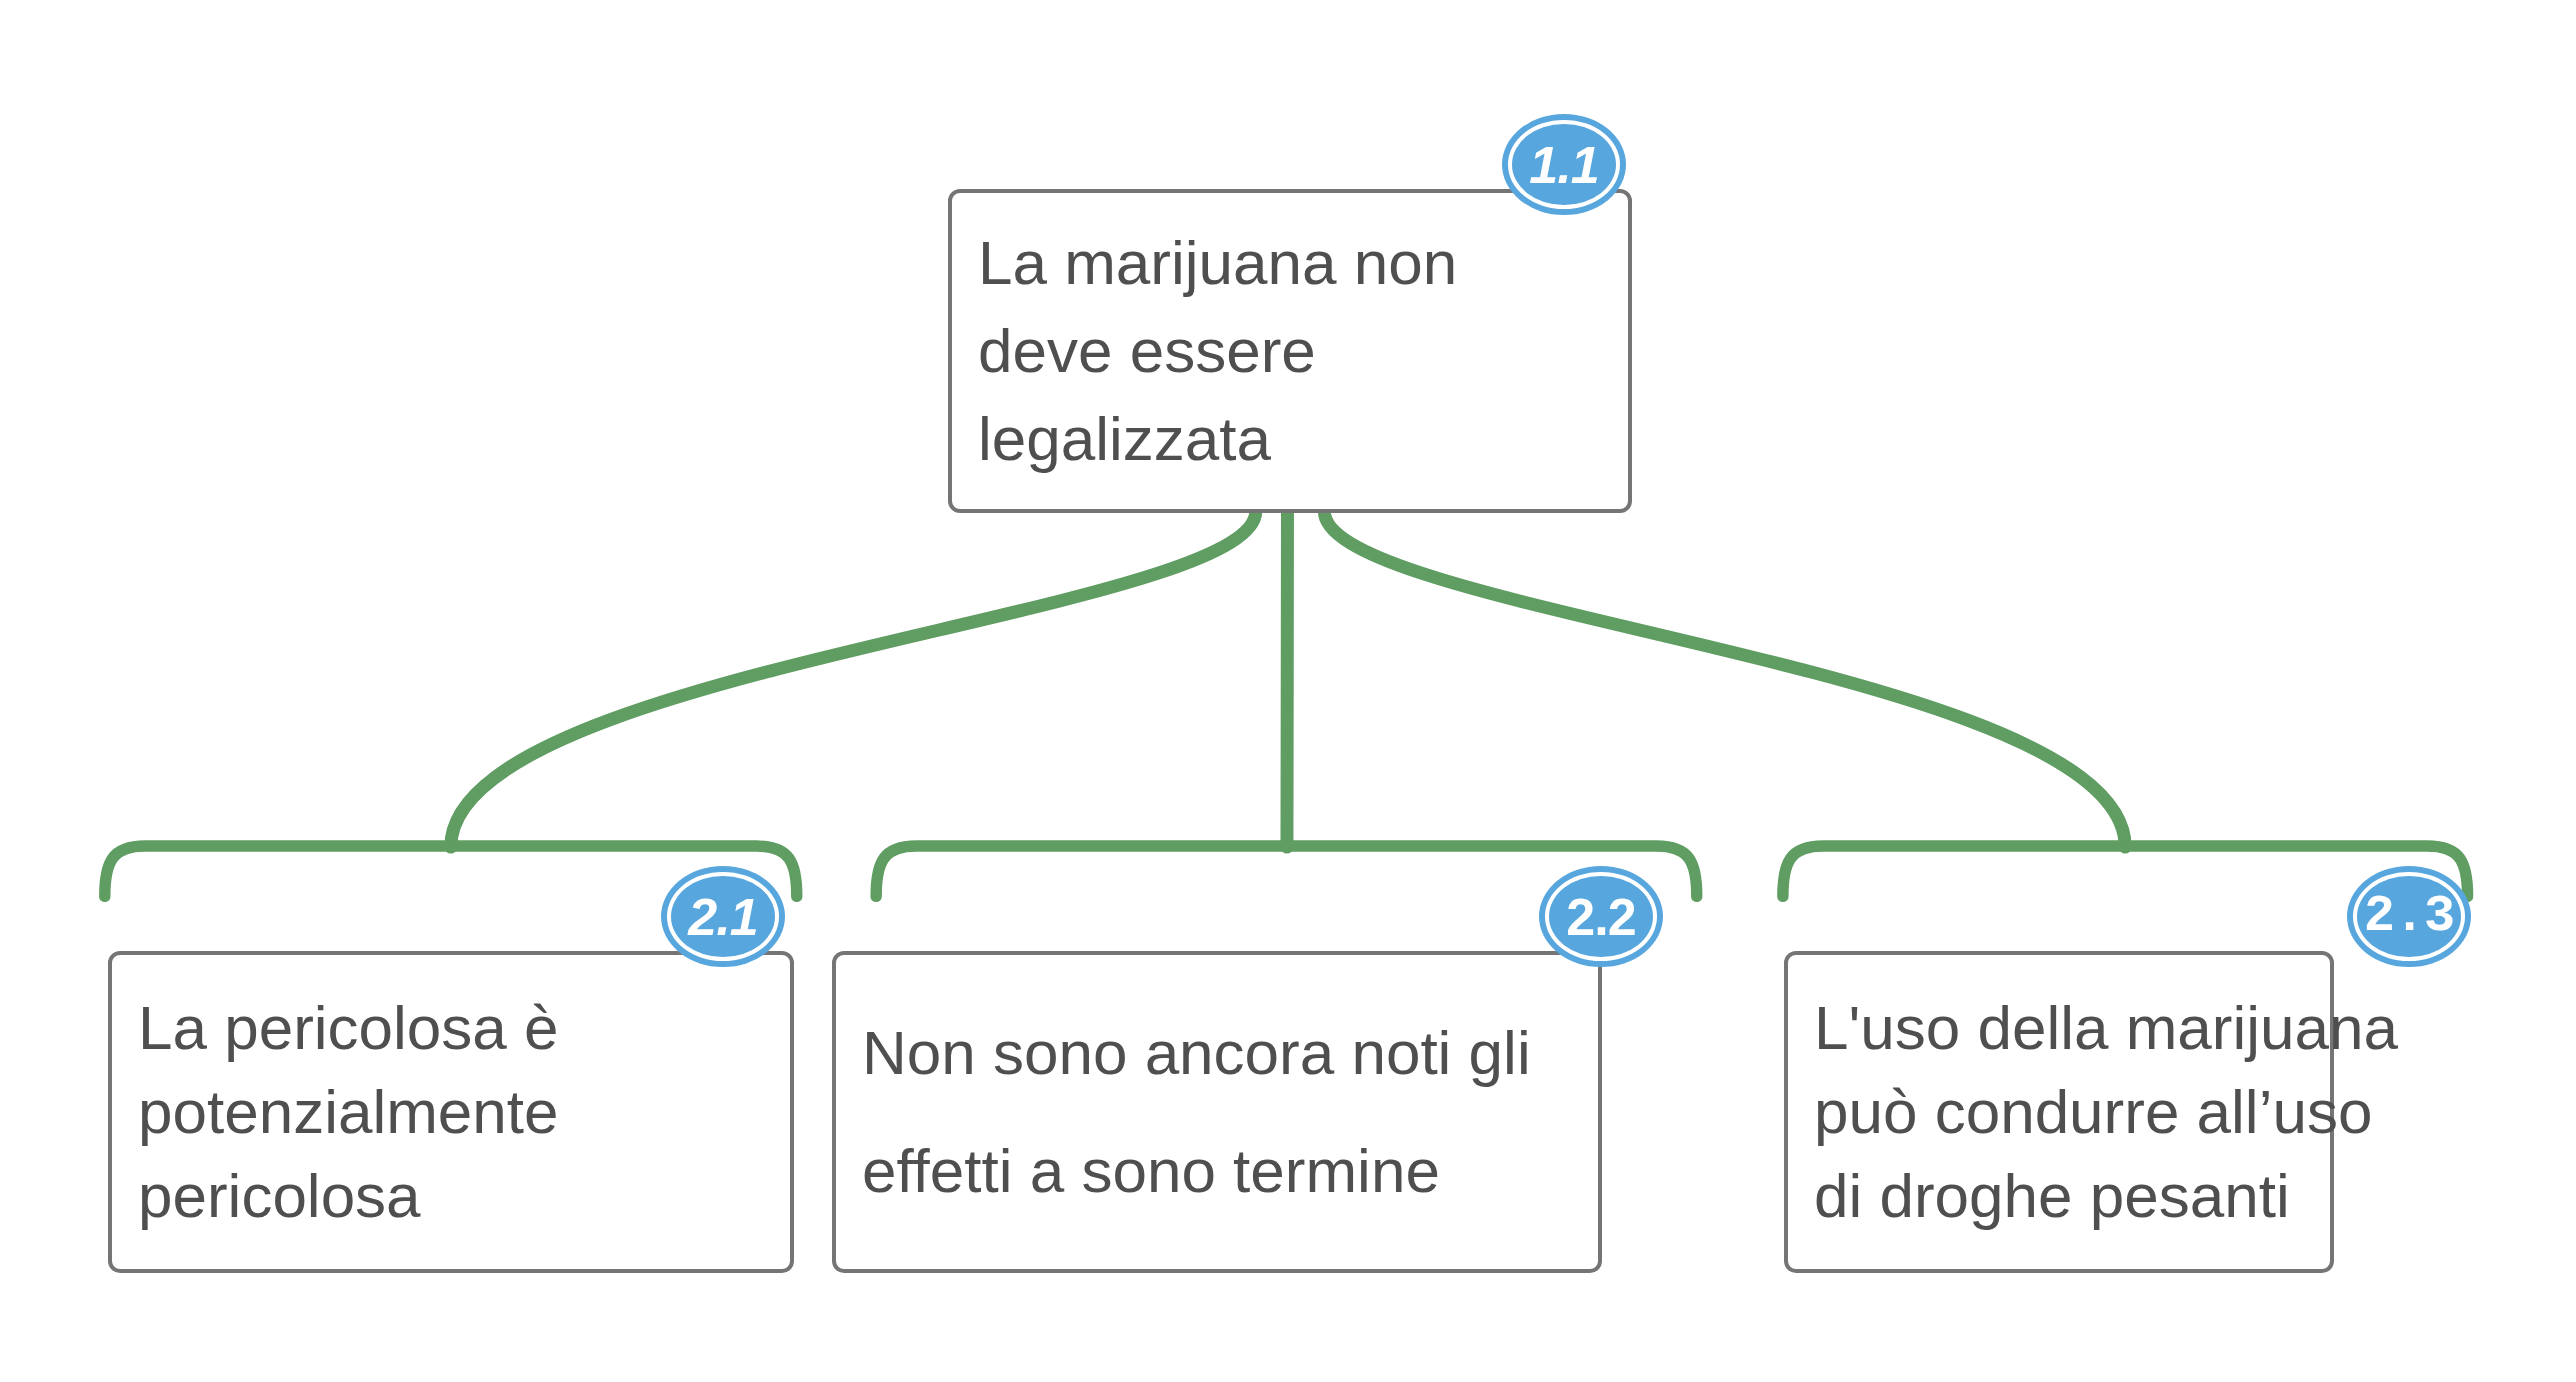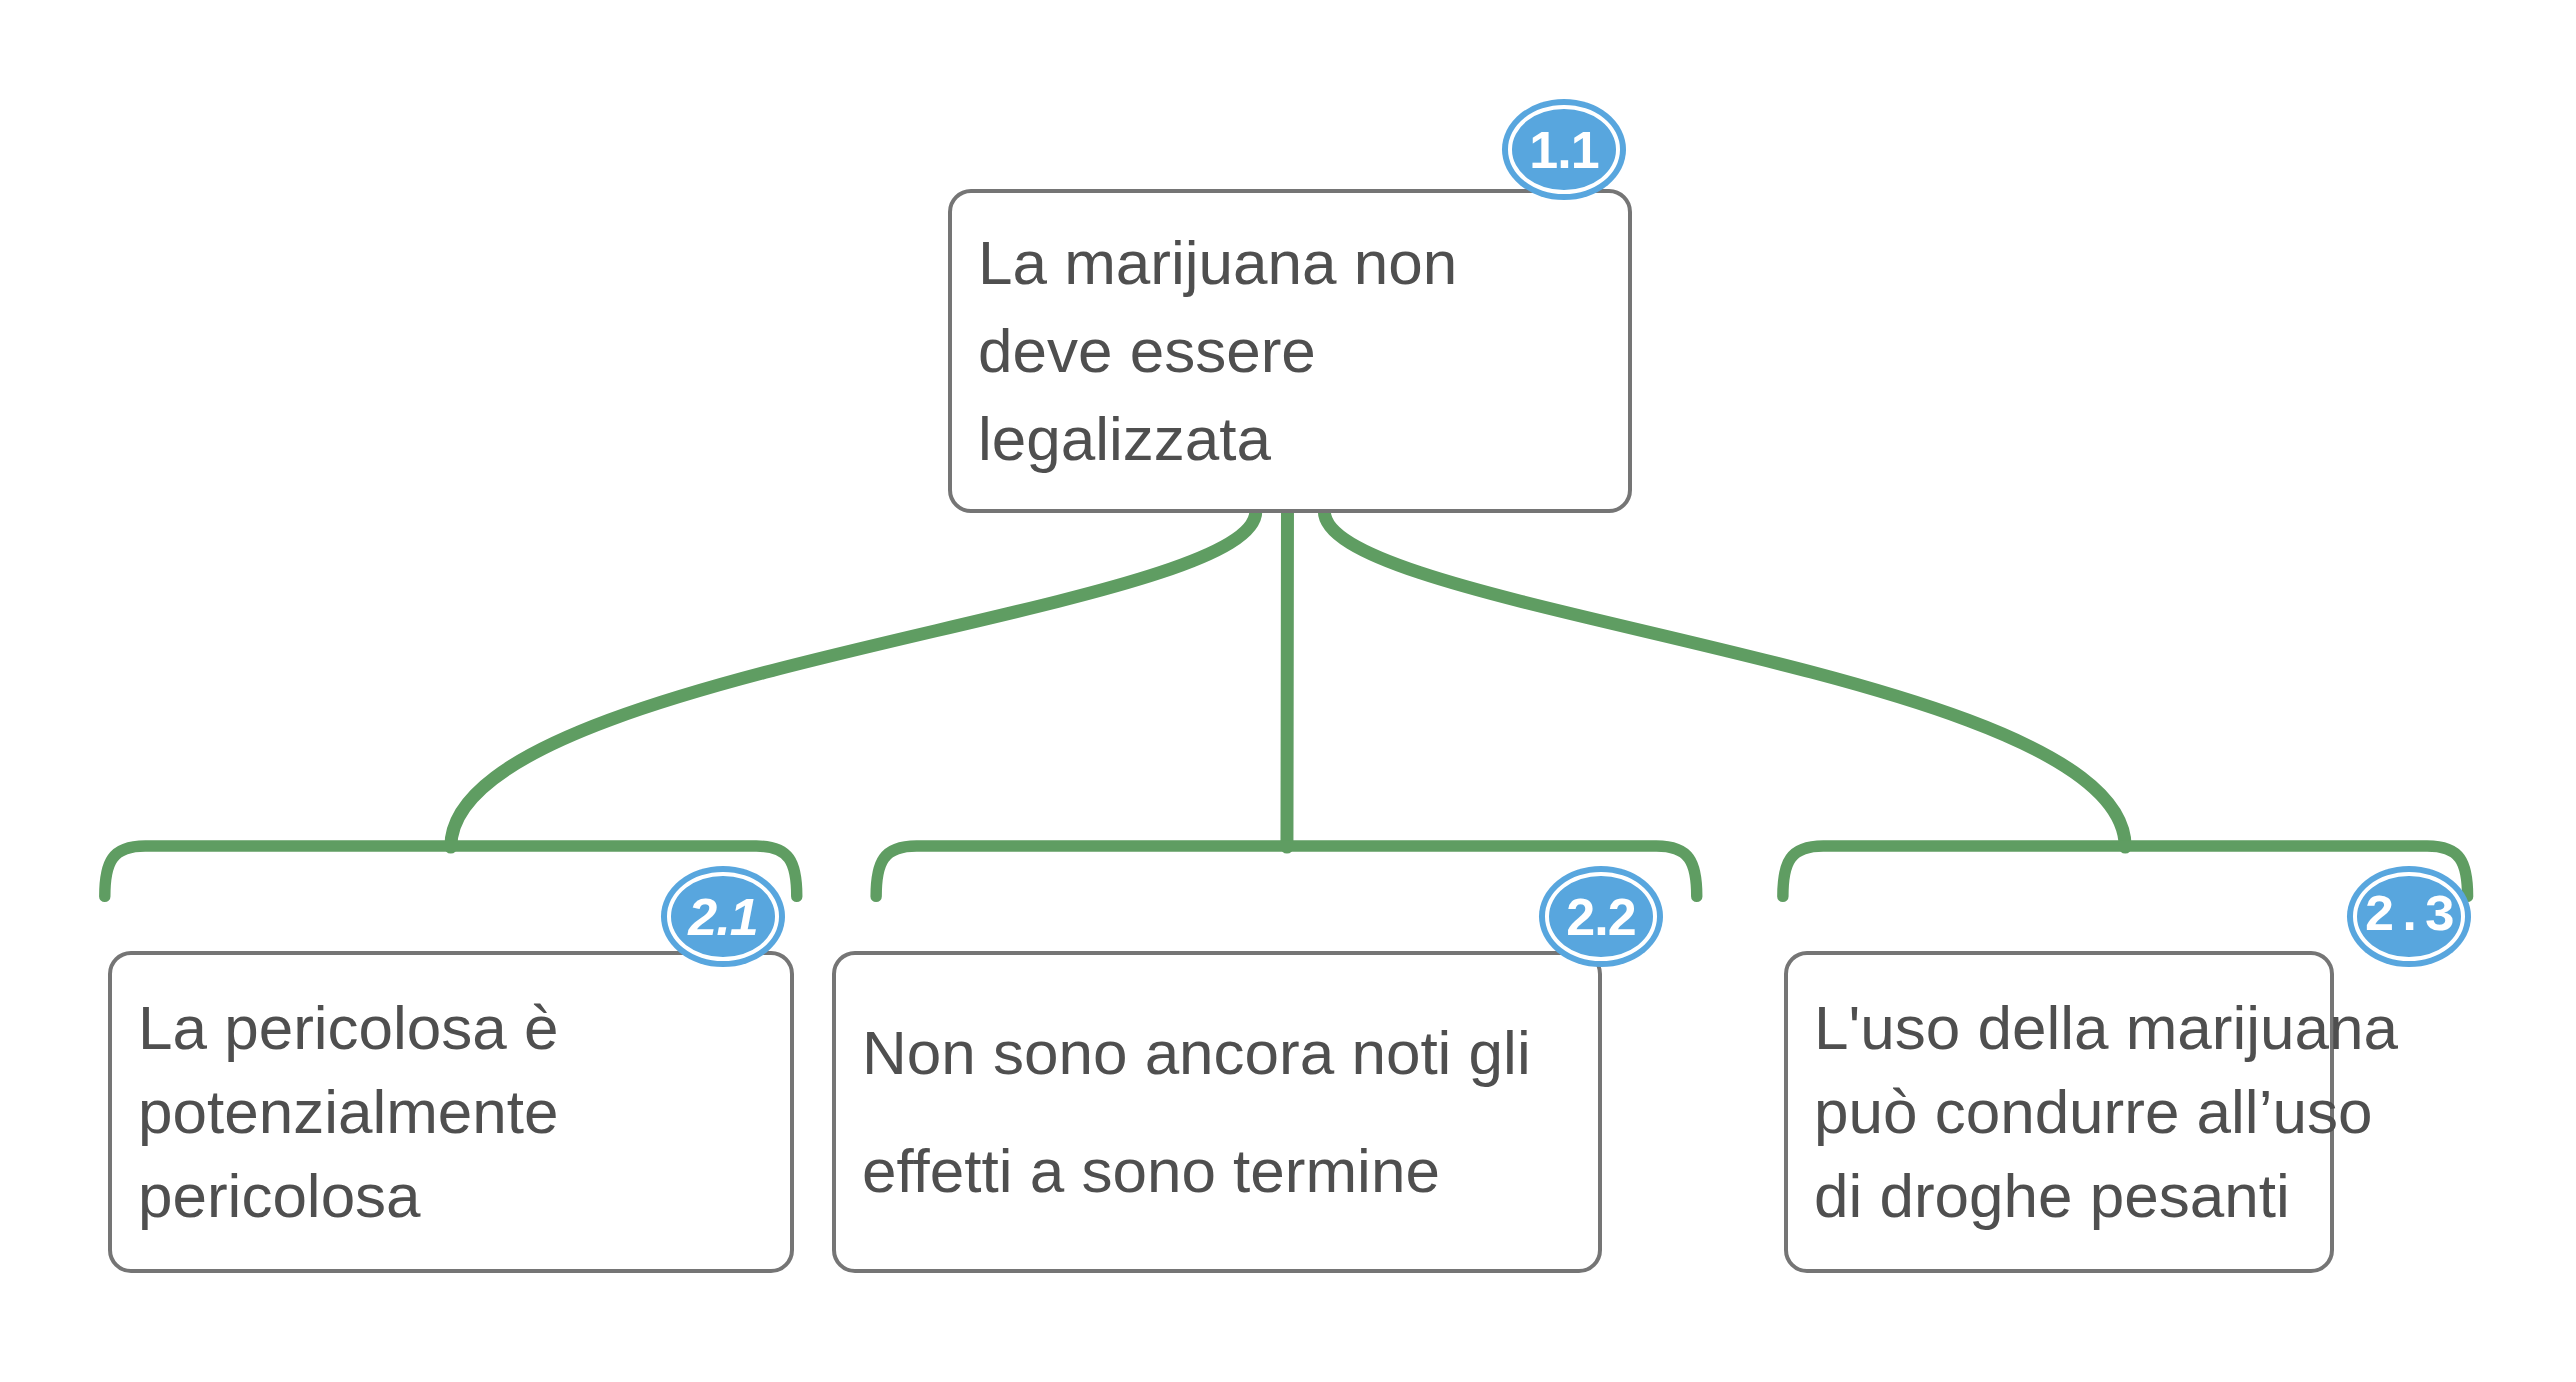--- a/index.html
+++ b/index.html
@@ -20,21 +20,21 @@
   }
   .canvas{position:absolute;left:0;top:0;width:2576px;height:1383px;}
   svg.links{position:absolute;left:0;top:0;}
   .conn{fill:none;stroke:var(--connector);stroke-width:25;stroke-linecap:round;}
   .bracket{fill:none;stroke:var(--connector);stroke-width:22;stroke-linecap:round;stroke-linejoin:round;}
   .node{
     position:absolute;
     box-sizing:border-box;
     background:#ffffff;
     border:4.1px solid var(--box-border);
-    border-radius:23px;
+    border-radius:12px;
     display:flex;
     flex-direction:column;
     justify-content:center;
     padding-left:26px;
     padding-right:15.6px;
     color:var(--text);
     font-size:62px;
   }
   .node .line{white-space:nowrap;}
   .node.root .line{line-height:88px;}
@@ -93,21 +93,21 @@
     <div class="line">Non sono ancora noti gli</div>
     <div class="line">effetti a sono termine</div>
   </div>
 
   <div class="node child" style="left:1784px;top:951px;width:550px;height:322px;">
     <div class="line">L'uso della marijuana</div>
     <div class="line">può condurre all’uso</div>
     <div class="line">di droghe pesanti</div>
   </div>
 
-  <div class="badge" style="left:1502px;top:99px;">
+  <div class="badge" style="left:1502px;top:114px;font-style:italic;">
     <div class="shell"></div>
     <div class="ring">
       <span class="num">1.1</span>
     </div>
   </div>
 
   <div class="badge" style="left:661px;top:866px;font-style:italic;">
     <div class="shell"></div>
     <div class="ring">
       <span class="num">2.1</span>

